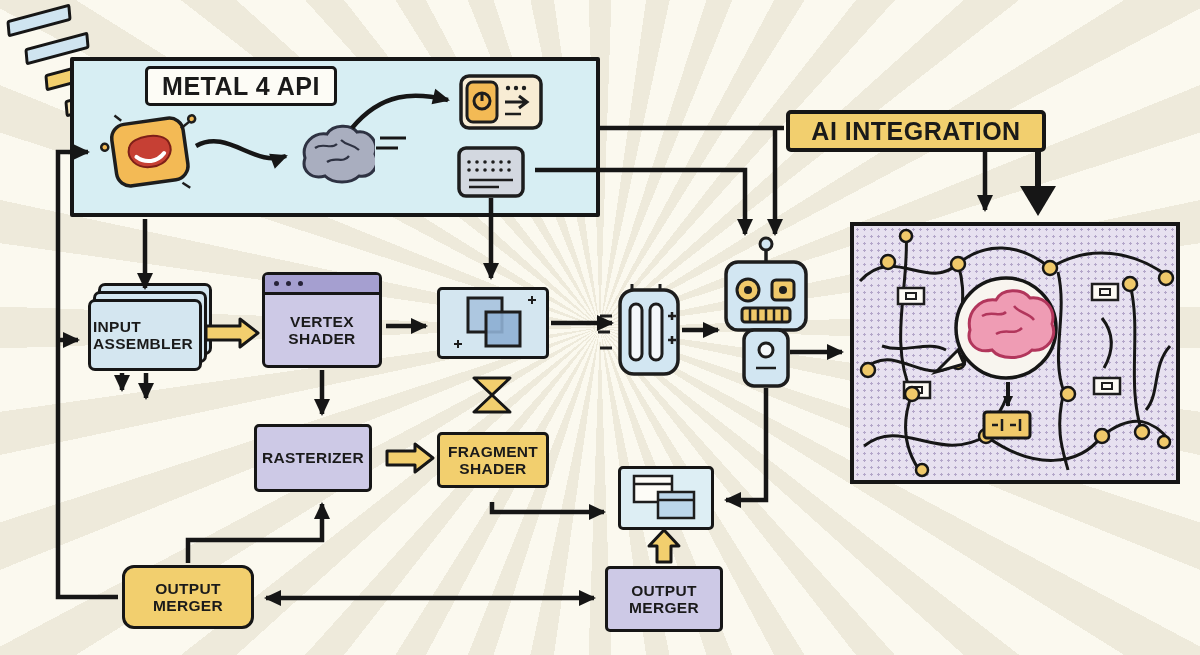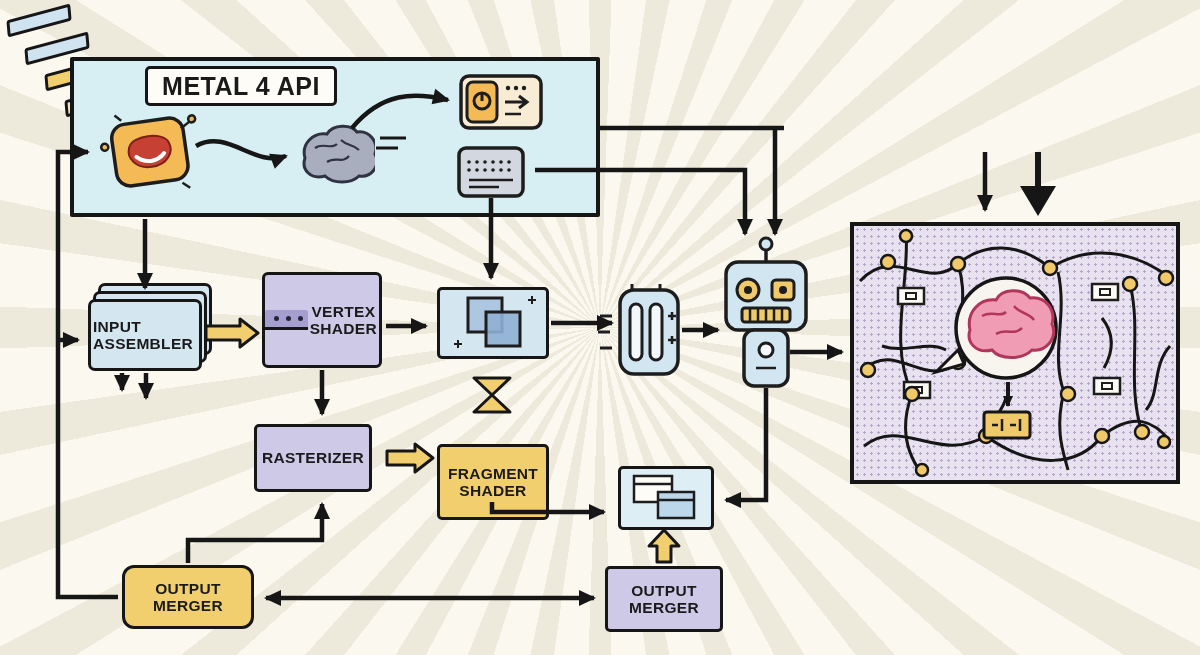--- a/index.html
+++ b/index.html
@@ -14,27 +14,27 @@
   #metal-box{left:70px;top:57px;width:530px;height:160px;background:#d7eef3;border-width:4px;border-radius:2px}
   #metal-title{left:145px;top:66px;width:192px;height:40px;background:#fdfcf6;z-index:4}
   #ai-title-box{left:786px;top:110px;width:260px;height:42px;background:#f2cf6e;z-index:4;border-width:4px}
   #ai-panel{left:850px;top:222px;width:330px;height:262px;border:4px solid #161616;z-index:2;
     background-color:#e7e1f0;background-image:radial-gradient(#b3a6c9 1.1px, transparent 1.3px);
     background-size:7px 7px;overflow:hidden;position:absolute}
   .ia-layer{position:absolute;width:114px;height:72px;background:#d4e6f0;border:3.5px solid #161616;border-radius:7px;z-index:2}
   #ia-back{left:98px;top:283px}
   #ia-mid{left:93px;top:291px}
   #ia-front{left:88px;top:299px;display:flex;align-items:center;justify-content:flex-end;font-weight:800;z-index:3}
-  #vertex-shader{left:262px;top:272px;width:120px;height:96px;background:#cdc9e6;flex-direction:row;padding:0;justify-content:flex-start;border-radius:6px}
+  #vertex-shader{left:262px;top:272px;width:120px;height:96px;background:#cdc9e6;flex-direction:column;padding:0;justify-content:flex-start;border-radius:6px}
   .titlebar{width:100%;height:20px;background:#a59fd0;border-bottom:3px solid #161616;display:flex;align-items:center;gap:7px;padding-left:9px;border-radius:2px 2px 0 0}
   .dot{width:5px;height:5px;border-radius:50%;background:#262238;display:inline-block}
   .vs-body{flex:1;display:flex;align-items:center;justify-content:center;width:100%}
   #geometry-box{left:437px;top:287px;width:112px;height:72px;background:#d4e6f0}
   #rasterizer{left:254px;top:424px;width:118px;height:68px;background:#cdc9e6}
-  #fragment-shader{left:437px;top:444px;width:112px;height:76px;background:#f2cf6e}
+  #fragment-shader{left:437px;top:432px;width:112px;height:56px;background:#f2cf6e}
   #windows-box{left:618px;top:466px;width:96px;height:64px;background:#ddeef4}
   #om-left{left:122px;top:565px;width:132px;height:64px;background:#f2cf6e;border-radius:12px}
   #om-bottom{left:605px;top:566px;width:118px;height:66px;background:#cdc9e6}
   .icon-wrap{position:absolute;z-index:3}
   #creature-icon{left:100px;top:103px;width:100px;height:96px}
   #brain-icon{left:295px;top:120px;width:80px;height:70px}
   #device-icon{left:455px;top:68px;width:92px;height:68px}
   #keypad-icon{left:455px;top:142px;width:72px;height:60px}
   #compute-icon{left:598px;top:282px;width:96px;height:100px}
   #robot-icon{left:718px;top:234px;width:100px;height:158px}
@@ -50,20 +50,23 @@
 </head>
 <body>
 
 <div class="canvas">
 
   <div id="metal-box" class="box"></div>
   <div id="metal-title" class="box title">
     <span>METAL 4 API</span>
   </div>
 
+  <div id="ai-title-box" class="box title">
+    <span>AI INTEGRATION</span>
+  </div>
 
   <div id="creature-icon" class="icon-wrap">
     <svg viewBox="0 0 100 96" width="100" height="96">
       <g transform="rotate(-8 50 50)">
         <rect x="14" y="18" width="72" height="62" rx="14" fill="#f3ba55" stroke="#1d1d1d" stroke-width="3.5"></rect>
         <path d="M30,42 C34,30 66,30 70,42 C74,52 66,64 50,64 C34,64 26,52 30,42 Z" fill="#c64034" stroke="#7e1f18" stroke-width="2"></path>
         <path d="M36,52 C44,60 56,60 64,52" fill="none" stroke="#ffffff" stroke-width="4" stroke-linecap="round"></path>
         <line x1="84" y1="30" x2="94" y2="24" stroke="#1d1d1d" stroke-width="2.5"></line>
         <circle cx="96" cy="22" r="3.5" fill="#f3ba55" stroke="#1d1d1d" stroke-width="2.5"></circle>
         <circle cx="6" cy="38" r="3.5" fill="#f3ba55" stroke="#1d1d1d" stroke-width="2.5"></circle>

